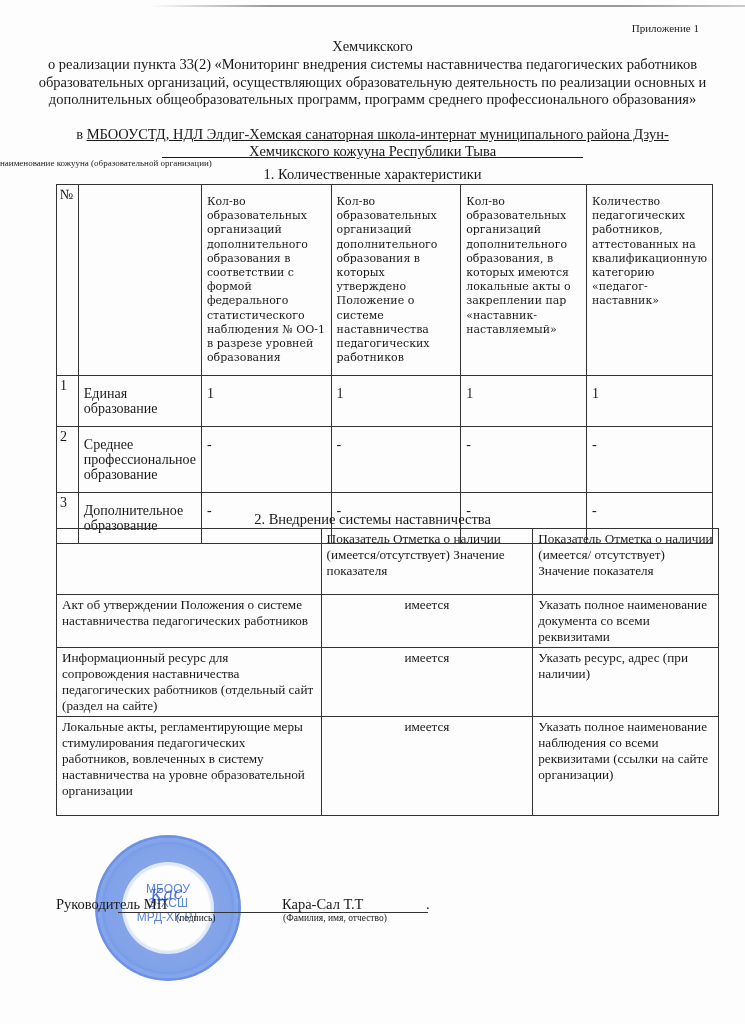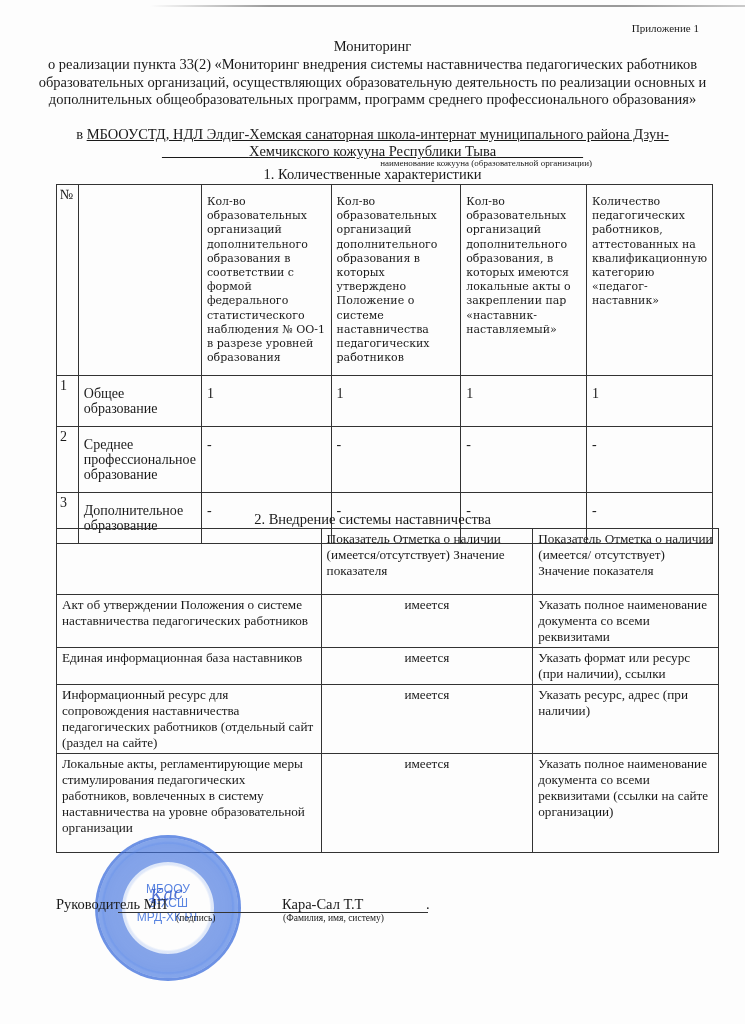--- a/index.html
+++ b/index.html
@@ -11,21 +11,21 @@
     position: absolute; left: 150px; top: 5px; width: 595px; height: 2px;
     background: linear-gradient(to right, rgba(0,0,0,0), #9a9a9a 20%, #9a9a9a 80%, rgba(0,0,0,0.2));
   }
   .appendix { position: absolute; right: 46px; top: 22px; font-size: 11px; }
   .head { position: absolute; left: 0; width: 745px; text-align: center; font-size: 14.5px; line-height: 17.5px; }
   .title { top: 38px; }
   .subtitle { top: 56px; padding: 0 36px; box-sizing: border-box; }
   .org { top: 126px; }
   .org u { text-decoration: underline; }
   .org-line2 { top: 143px; }
-  .org-caption { position: absolute; left: 0; width: 592px; text-align: right; top: 158px; font-size: 9px; font-family: Liberation Serif, serif; }
+  .org-caption { position: absolute; left: 0; width: 745px; text-align: left; top: 158px; font-size: 9px; font-family: Liberation Serif, serif; }
   .sec1-title { top: 166px; }
   .sec2-title { top: 511px; }
 
   table { border-collapse: collapse; position: absolute; font-family: "Liberation Serif", serif; }
   td { border: 1px solid #333; vertical-align: top; padding: 10px 5px; font-size: 12.3px; line-height: 15px; }
   .t1 { left: 56px; top: 184px; width: 657px; }
   .t1 td { font-family: "DejaVu Serif", serif; font-size: 11px; line-height: 14.2px; }
   .t1 td.num, .t1 td.lbl, .t1 td.val { font-family: "Liberation Serif", serif; font-size: 14px; line-height: 15px; }
   .t1 .num { width: 13px; padding: 2px 3px; font-size: 16px; }
   .t2 { left: 56px; top: 528px; width: 663px; }
@@ -50,21 +50,21 @@
   .stamp-t2 { top: 58px; }
   .stamp-t3 { top: 72px; }
   .signature { position: absolute; left: 150px; top: 884px; font-family: "DejaVu Serif", serif; font-style: italic; color: rgba(40,80,200,0.8); font-size: 17px; transform: rotate(-6deg); }
 </style>
 </head>
 <body>
 
 <div class="topline"></div>
 
 <div class="appendix">Приложение 1</div>
-<div class="head title">Мониторинг</div>
+<div class="head title">Хемчикского</div>
 <div class="head subtitle">о реализации пункта 33(2) «Мониторинг внедрения системы наставничества педагогических работников образовательных организаций, осуществляющих образовательную деятельность по реализации основных и дополнительных общеобразовательных программ, программ среднего профессионального образования»</div>
 <div class="head org">
   <span>в</span>
   <u>МБООУСТД, НДЛ Элдиг-Хемская санаторная школа-интернат муниципального района Дзун-</u>
 </div>
 <div class="head org-line2">
   <u>&nbsp;&nbsp;&nbsp;&nbsp;&nbsp;&nbsp;&nbsp;&nbsp;&nbsp;&nbsp;&nbsp;&nbsp;&nbsp;&nbsp;&nbsp;&nbsp;&nbsp;&nbsp;&nbsp;&nbsp;&nbsp;&nbsp;&nbsp;&nbsp;<span>Хемчикского кожууна Республики Тыва</span>&nbsp;&nbsp;&nbsp;&nbsp;&nbsp;&nbsp;&nbsp;&nbsp;&nbsp;&nbsp;&nbsp;&nbsp;&nbsp;&nbsp;&nbsp;&nbsp;&nbsp;&nbsp;&nbsp;&nbsp;&nbsp;&nbsp;&nbsp;&nbsp;</u>
 </div>
 <div class="org-caption">наименование кожууна (образовательной организации)</div>
 
@@ -83,21 +83,21 @@
       <tr style="height:182px">
     <td class="num">№</td>
     <td></td>
     <td>Кол-во образовательных организаций дополнительного образования в соответствии с формой федерального статистического наблюдения № ОО-1 в разрезе уровней образования</td>
     <td>Кол-во образовательных организаций дополнительного образования в которых утверждено Положение о системе наставничества педагогических работников</td>
     <td>Кол-во образовательных организаций дополнительного образования, в которых имеются локальные акты о закреплении пар «наставник-наставляемый»</td>
     <td>Количество педагогических работников, аттестованных на квалификационную категорию «педагог-наставник»</td>
   </tr>
   <tr style="height:36px">
     <td class="num">1</td>
-    <td class="lbl">Общее образование</td>
+    <td class="lbl">Единая образование</td>
     <td class="val">1</td>
     <td class="val">1</td>
     <td class="val">1</td>
     <td class="val">1</td>
   </tr>
   <tr style="height:50px">
     <td class="num">2</td>
     <td class="lbl">Среднее профессиональное образование</td>
     <td class="val">-</td>
     <td class="val">-</td>
@@ -127,43 +127,38 @@
       <tr style="height:66px">
     <td></td>
     <td>Показатель Отметка о наличии (имеется/отсутствует) Значение показателя</td>
     <td>Показатель Отметка о наличии (имеется/ отсутствует) Значение показателя</td>
   </tr>
   <tr style="height:50px">
     <td>Акт об утверждении Положения о системе наставничества педагогических работников</td>
     <td class="mid">имеется</td>
     <td>Указать полное наименование документа со всеми реквизитами</td>
   </tr>
-  <tr style="height:36px">
-    <td>Единая информационная база наставников</td>
-    <td class="mid">имеется</td>
-    <td>Указать формат или ресурс (при наличии), ссылки</td>
-  </tr>
   <tr style="height:68px">
     <td>Информационный ресурс для сопровождения наставничества педагогических работников (отдельный сайт (раздел на сайте)</td>
     <td class="mid">имеется</td>
     <td>Указать ресурс, адрес (при наличии)</td>
   </tr>
   <tr style="height:99px">
     <td>Локальные акты, регламентирующие меры стимулирования педагогических работников, вовлеченных в систему наставничества на уровне образовательной организации</td>
     <td class="mid">имеется</td>
-    <td>Указать полное наименование документа со всеми реквизитами (ссылки на сайте организации)</td>
+    <td>Указать полное наименование наблюдения со всеми реквизитами (ссылки на сайте организации)</td>
   </tr>
 </tbody>
   </table>
 
 <div class="stamp">
   <div class="stamp-text stamp-t1">МБООУ</div>
   <div class="stamp-text stamp-t2">Э-ХСШ</div>
   <div class="stamp-text stamp-t3">МРД-ХК РТ</div>
 </div>
 
 <div class="sign">Руководитель МП</div>
 <div class="sign-line"></div>
 <div class="signature">Кас</div>
 <div class="sign-name">Кара-Сал Т.Т</div>
 <div class="sign-dot">.</div>
 <div class="sign-cap1">(подпись)</div>
-<div class="sign-cap2">(Фамилия, имя, систему)</div>
+<div class="sign-cap2">(Фамилия, имя, отчество)</div>
 
 </body></html>

